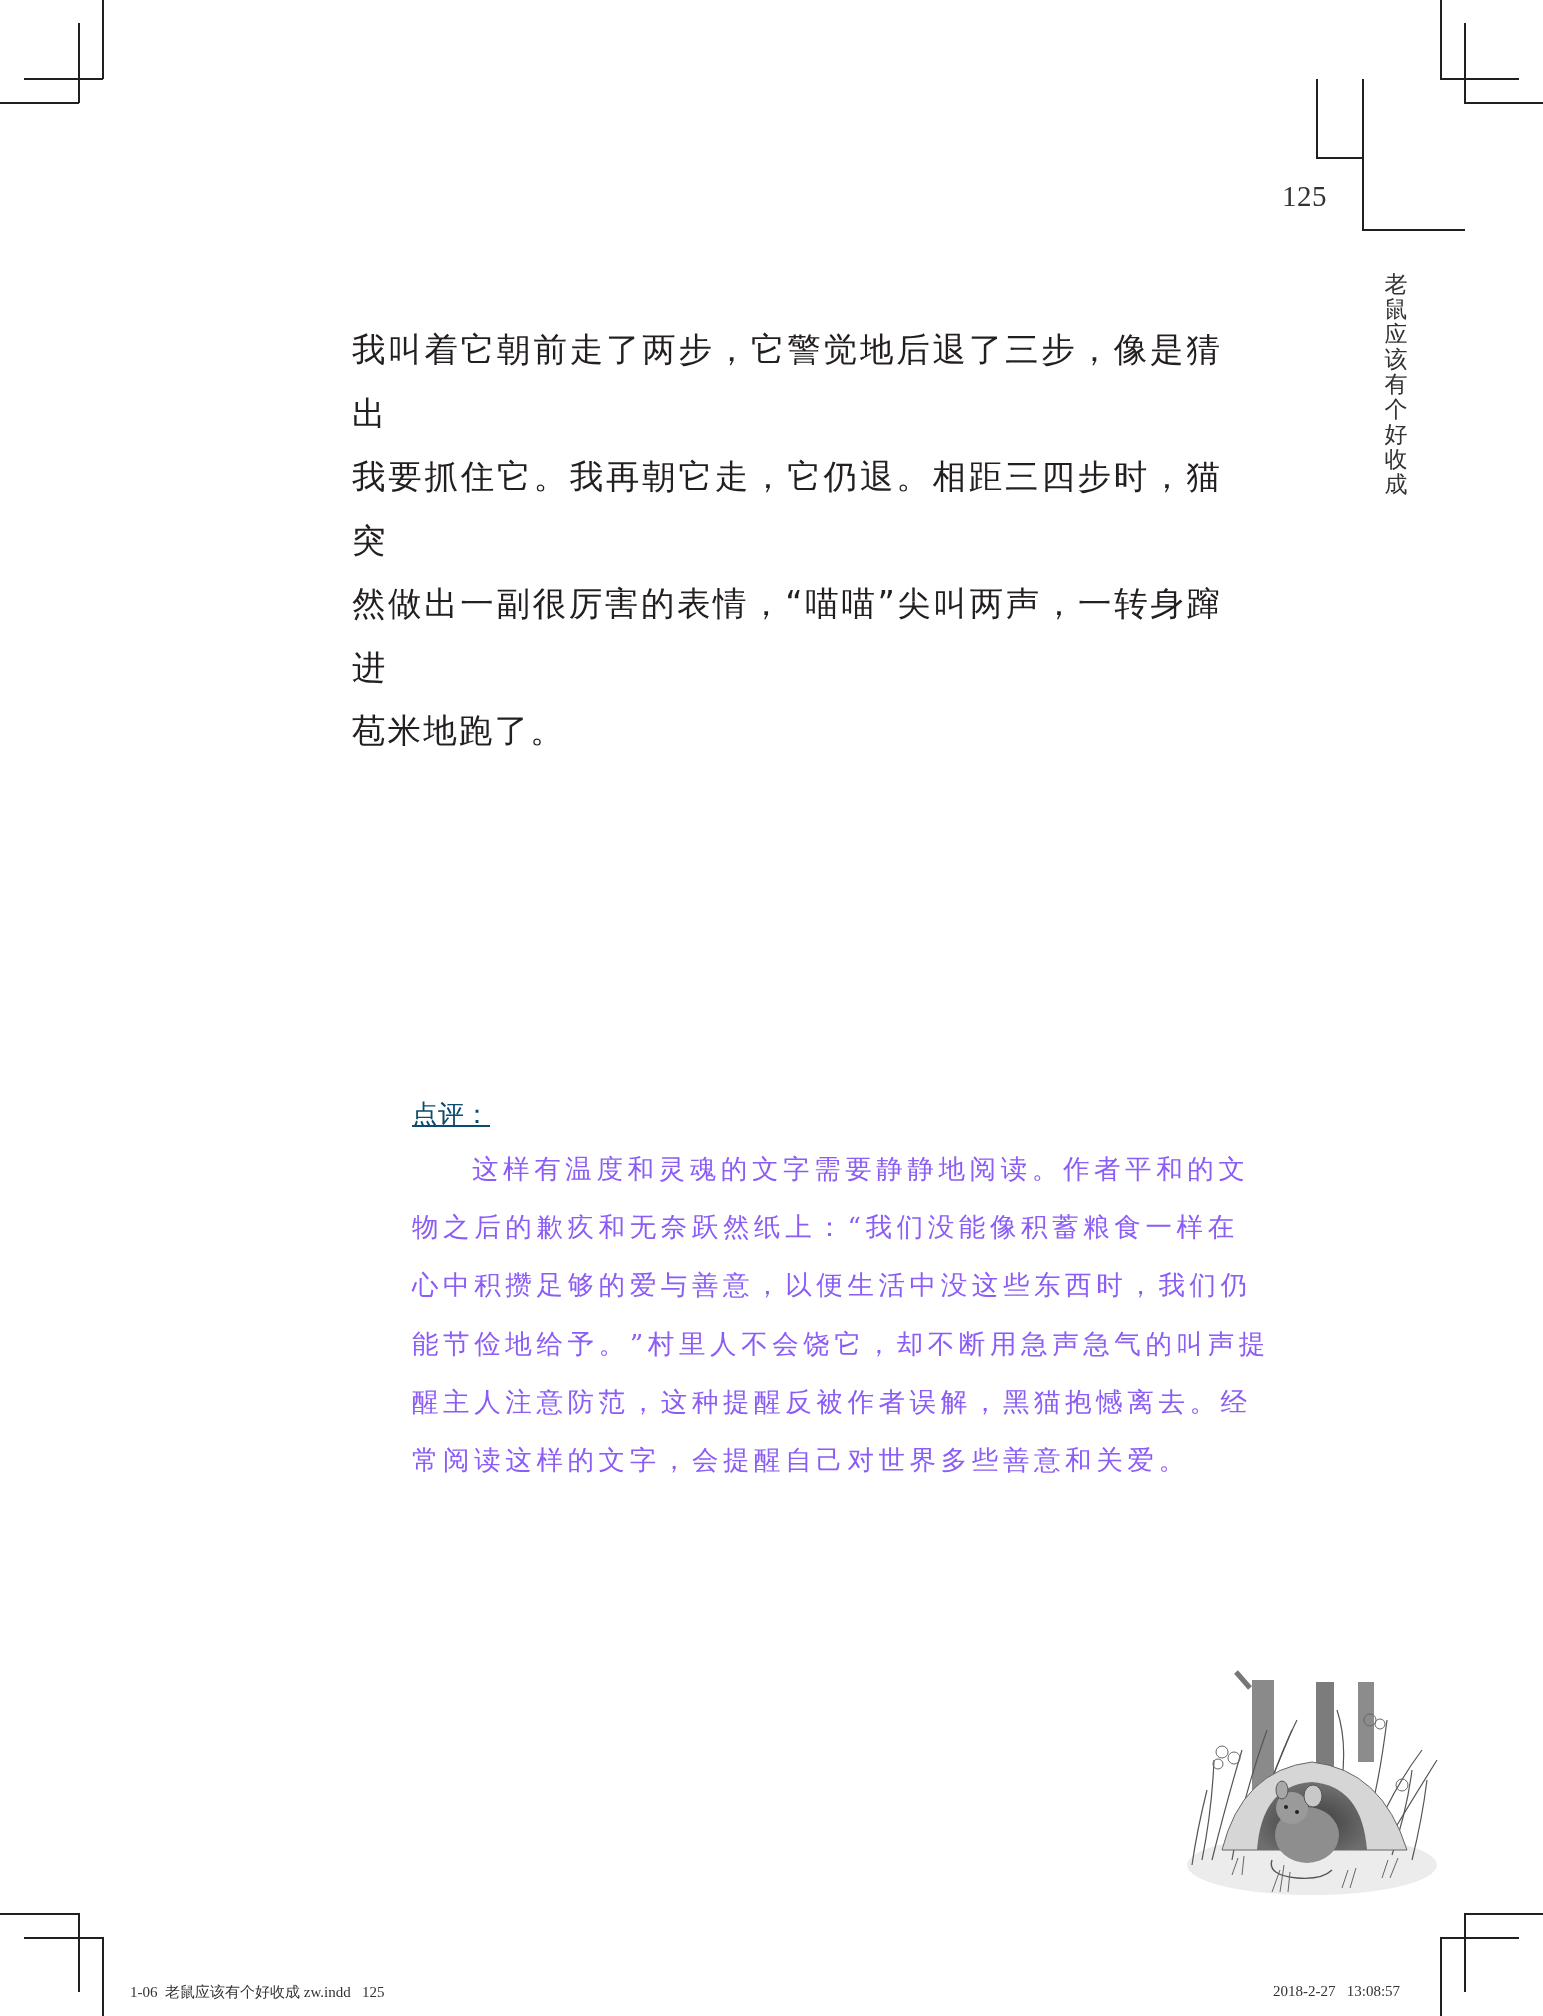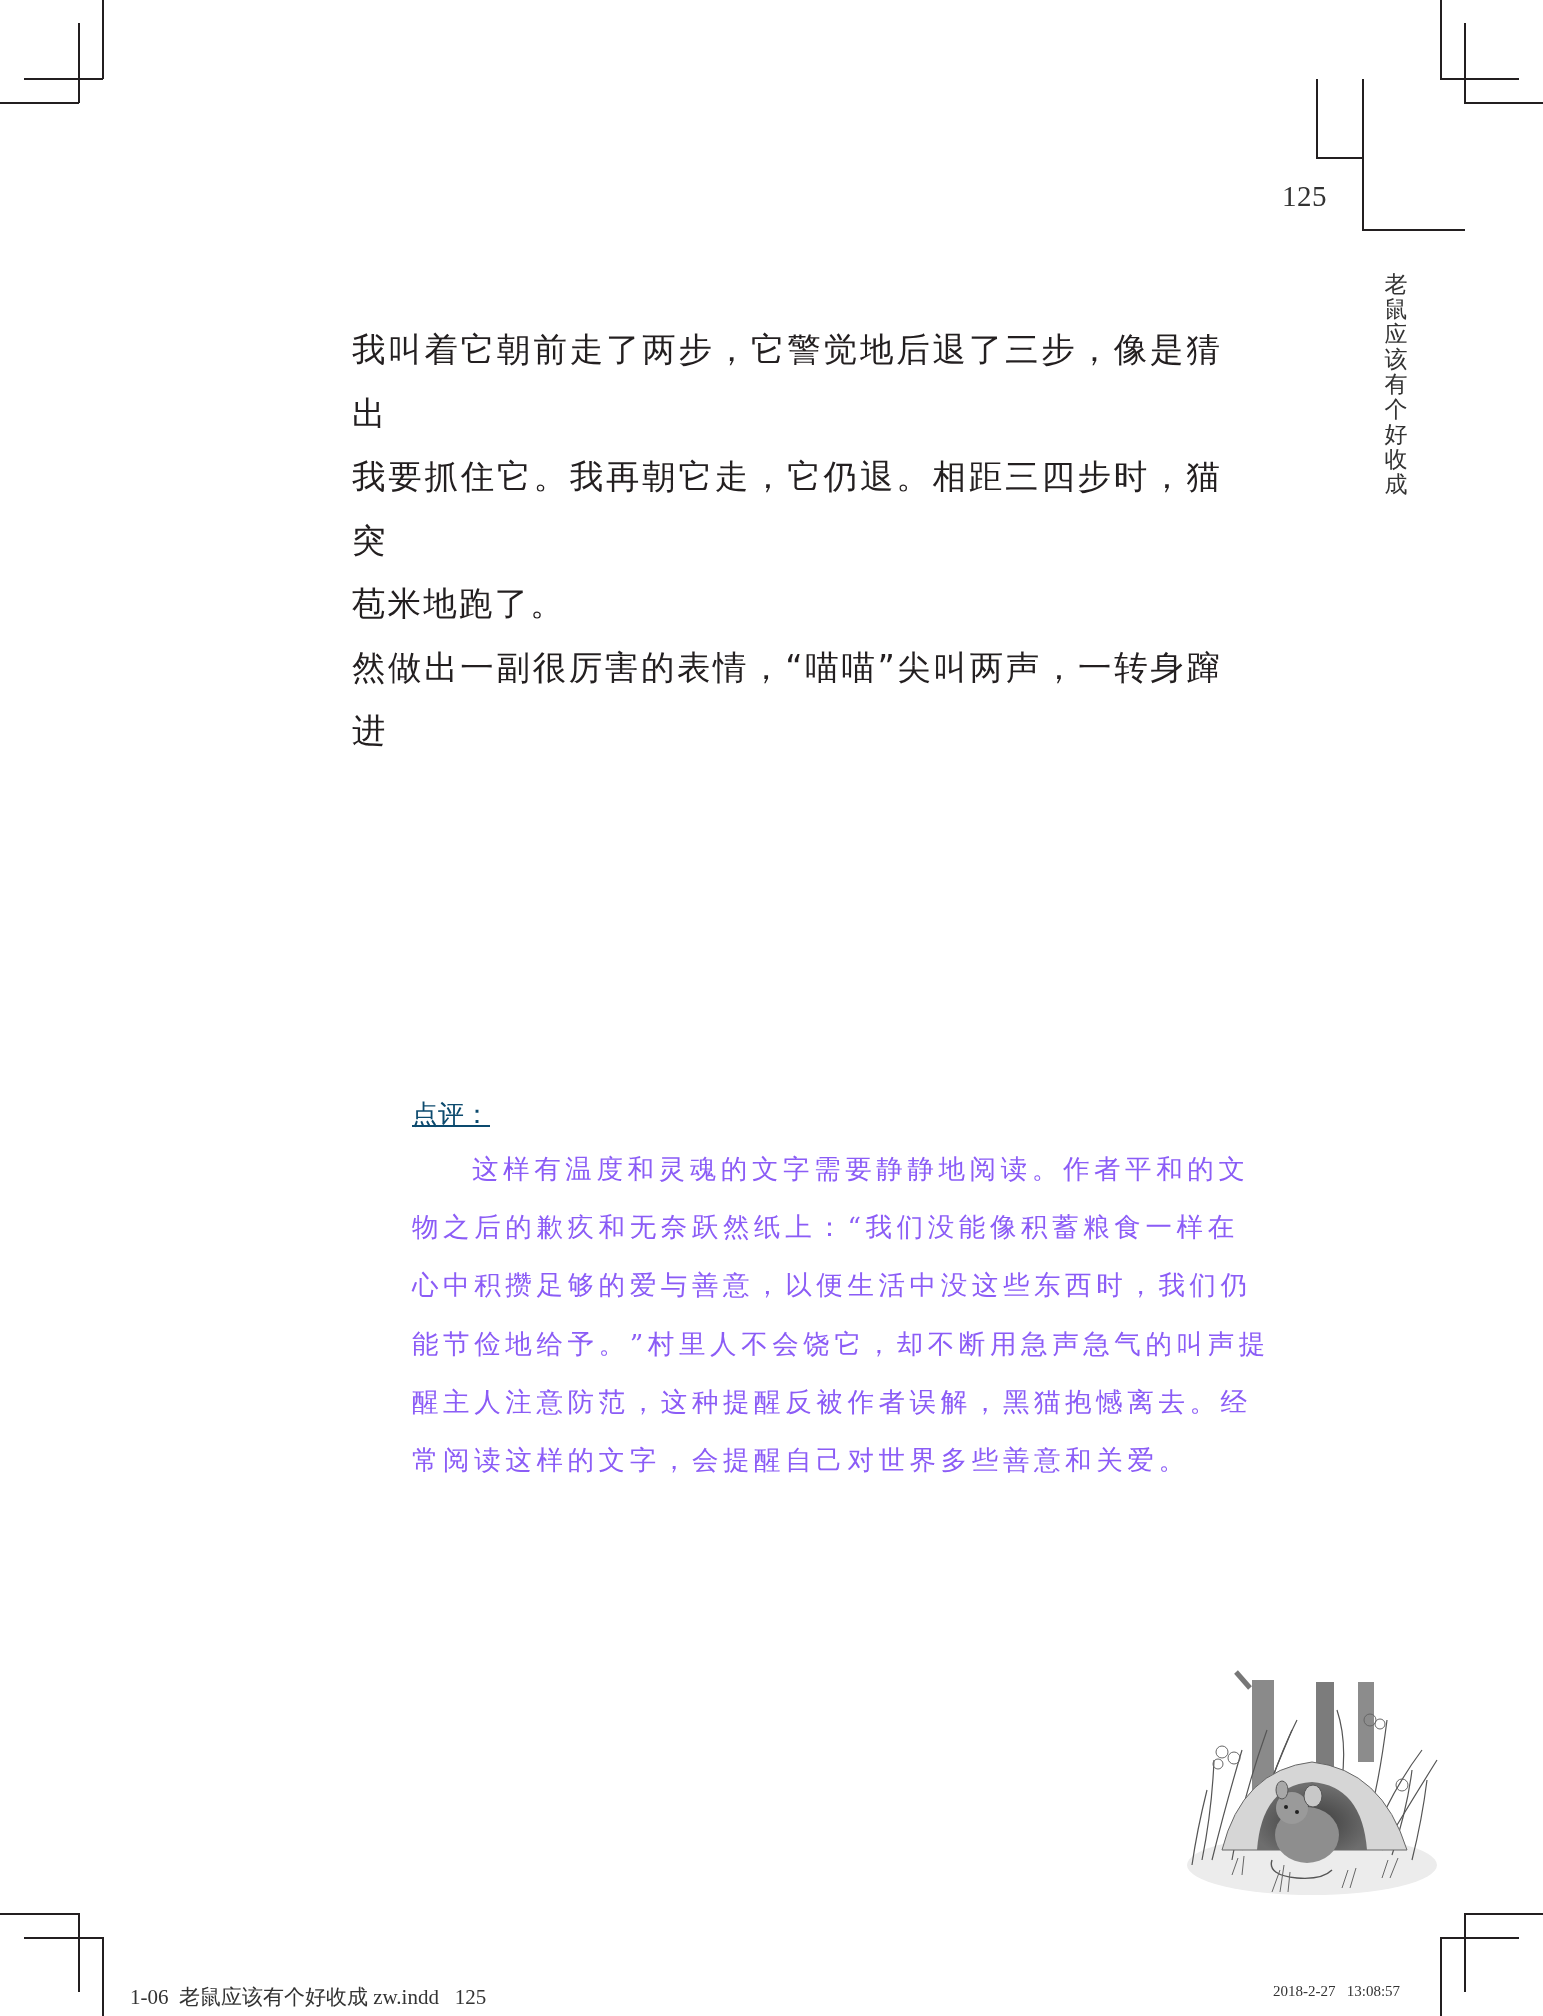--- a/index.html
+++ b/index.html
@@ -13,21 +13,21 @@
   .body-text { position: absolute; left: 352px; top: 318px; width: 870px; }
   .para { margin: 0; font-size: 33.5px; line-height: 63.5px; letter-spacing: 2.1px; color: #231f20; text-align: justify; }
   .para + .para { margin-top: 4px; }
   .para .line-break { display: block; }
   .comment { position: absolute; left: 412px; top: 1094px; width: 808px; font-family: "DejaVu Serif", serif; }
   .comment-label { font-size: 26px; line-height: 40px; margin: 0 0 6px 0; color: #0c4a6e; text-decoration: underline; }
   .comment-para { margin: 0; font-size: 26.5px; line-height: 58.2px; letter-spacing: 4.6px; color: #8b5cf6; }
   .comment-para .line-break { display: block; white-space: nowrap; }
   .comment-para .line-break.first { padding-left: 60px; }
   .illustration { position: absolute; left: 1172px; top: 1660px; width: 280px; height: 240px; }
-  .footer-file { position: absolute; left: 130px; top: 1983px; font-family: "Liberation Serif", "DejaVu Serif", serif; font-size: 21px; color: #333; white-space: pre; }
+  .footer-file { position: absolute; left: 130px; top: 1983px; font-family: "Liberation Serif", "DejaVu Serif", serif; font-size: 15px; color: #333; white-space: pre; }
   .footer-date { position: absolute; left: 1273px; top: 1983px; font-family: "Liberation Serif", "DejaVu Serif", serif; font-size: 15px; color: #333; white-space: pre; }
 </style>
 </head>
 <body>
 
 <div>
   <div class="line v" style="left:102px; top:0; height:79px;"></div>
   <div class="line h" style="left:24px; top:78px; width:79px;"></div>
   <div class="line v" style="left:78px; top:23px; height:80px;"></div>
   <div class="line h" style="left:0; top:102px; width:79px;"></div>
@@ -72,22 +72,22 @@
   <span>个</span>
   <span>好</span>
   <span>收</span>
   <span>成</span>
 </div>
 
 <div class="body-text">
   <p class="para">
     <span class="line-break">我叫着它朝前走了两步，它警觉地后退了三步，像是猜出</span>
     <span class="line-break">我要抓住它。我再朝它走，它仍退。相距三四步时，猫突</span>
+    <span class="line-break">然做出一副很厉害的表情，“喵喵”尖叫两声，一转身蹿进</span>
     <span class="line-break">苞米地跑了。</span>
-    <span class="line-break">然做出一副很厉害的表情，“喵喵”尖叫两声，一转身蹿进</span>
   </p>
 </div>
 
 <div class="comment">
   <p class="comment-label">点评：</p>
   <p class="comment-para">
     <span class="line-break first">这样有温度和灵魂的文字需要静静地阅读。作者平和的文</span>
     <span class="line-break">物之后的歉疚和无奈跃然纸上：“我们没能像积蓄粮食一样在</span>
     <span class="line-break">心中积攒足够的爱与善意，以便生活中没这些东西时，我们仍</span>
     <span class="line-break">能节俭地给予。”村里人不会饶它，却不断用急声急气的叫声提</span>

